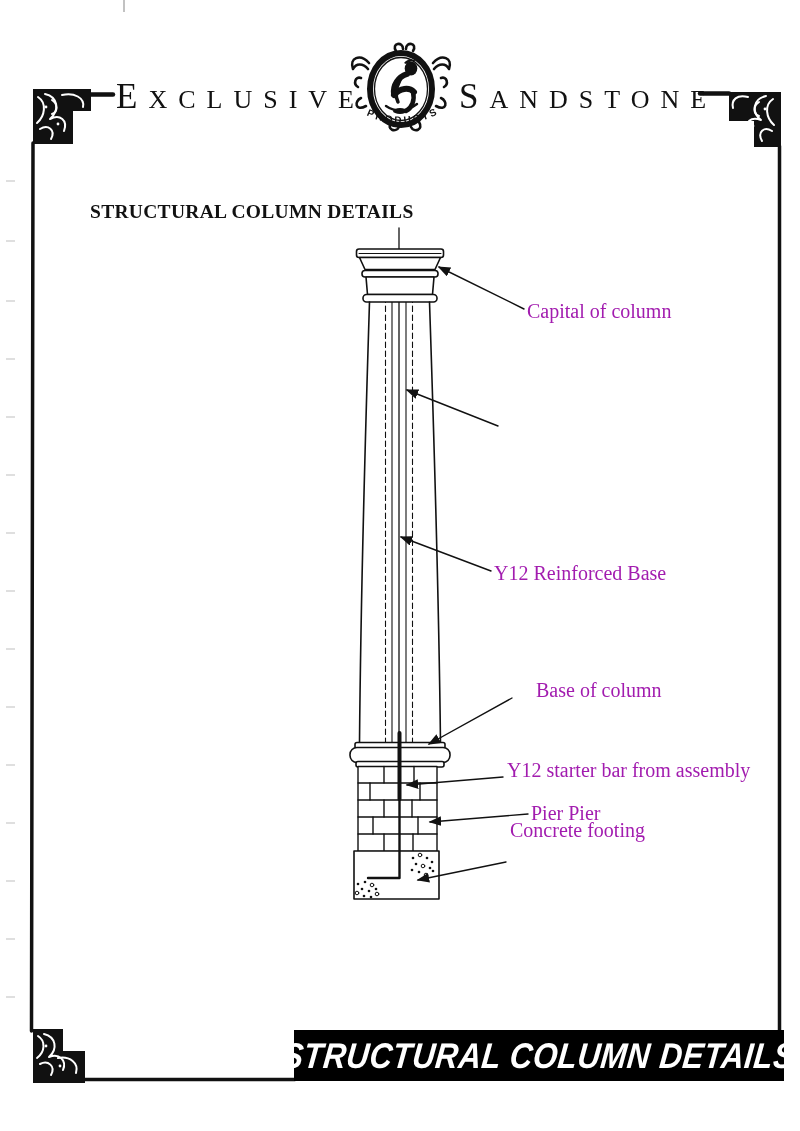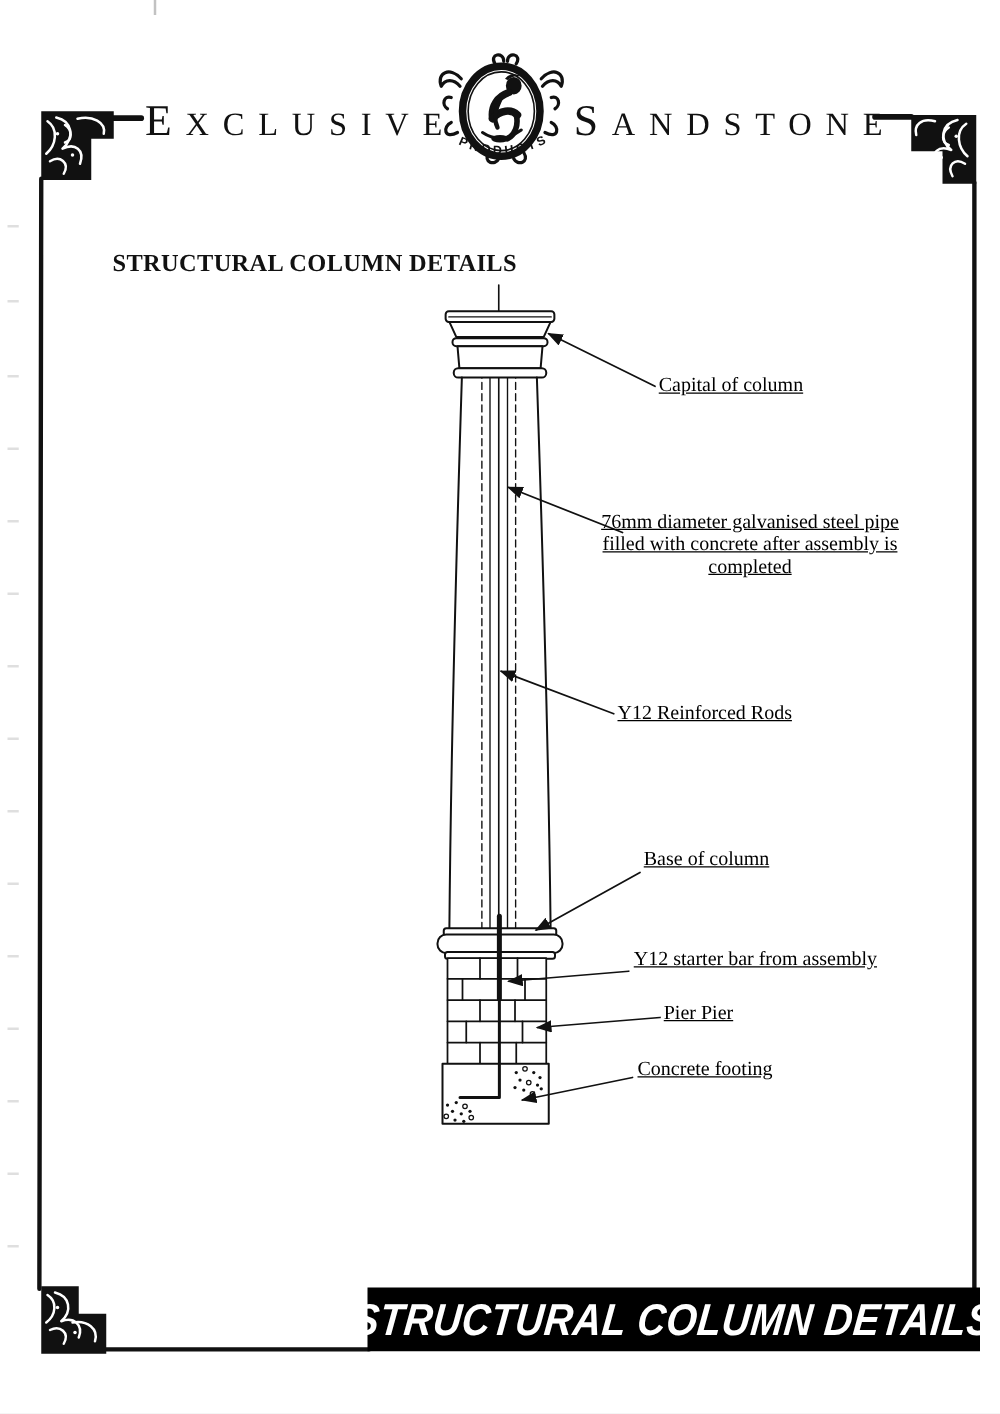--- a/index.html
+++ b/index.html
@@ -20,31 +20,30 @@
   .brand-left{left:116px;}
   .brand-right{left:459px;}
   
   .doc-title{
     position:absolute;left:90px;top:201px;
     font-size:19.5px;font-weight:bold;letter-spacing:.3px;color:#111;
     font-family:"Liberation Serif","DejaVu Serif",serif;white-space:nowrap;
   }
   
   .callout{
-    position:absolute;font-size:16px;color:#000000;white-space:nowrap;
+    position:absolute;font-size:20px;color:#a21caf;white-space:nowrap;
     font-family:"Liberation Serif","DejaVu Serif",serif;
-    text-decoration:underline;
   }
   .callout-capital{left:527px;top:300px;}
   .callout-pipe{left:462px;top:409px;width:276px;text-align:center;white-space:normal;line-height:18px;}
   .callout-rods{left:494px;top:562px;}
-  .callout-base{left:515px;top:679px;}
+  .callout-base{left:536px;top:679px;}
   .callout-starter{left:507px;top:759px;}
   .callout-brick{left:531px;top:802px;}
-  .callout-footing{left:510px;top:847px;}
+  .callout-footing{left:510px;top:819px;}
   
   .banner{
     position:absolute;left:294px;top:1030px;width:490px;height:51px;
     background:#000;display:flex;align-items:center;justify-content:center;
   }
   .banner span{
     font-family:"Liberation Sans","DejaVu Sans",sans-serif;
     font-size:33px;font-weight:bold;font-style:italic;color:#fff;
     letter-spacing:.5px;white-space:nowrap;
     transform:skewX(-6deg) scaleX(.95) scaleY(1.08);
@@ -244,26 +243,22 @@
     </g>
   </svg>
 
   <div class="brand brand-right">SANDSTONE</div>
   <div class="brand brand-left">EXCLUSIVE</div>
 
   <div class="doc-title">STRUCTURAL COLUMN DETAILS</div>
 
   <div class="callout callout-capital">Capital of column</div>
 
-  <div class="callout callout-pipe">
-    <div>76mm diameter galvanised steel pipe</div>
-    <div>filled with concrete after assembly is completed</div>
-  </div>
-
-  <div class="callout callout-rods">Y12 Reinforced Rods</div>
+
+  <div class="callout callout-rods">Y12 Reinforced Base</div>
 
   <div class="callout callout-base">Base of column</div>
 
   <div class="callout callout-starter">Y12 starter bar from assembly</div>
 
   <div class="callout callout-brick">Pier Pier</div>
 
   <div class="callout callout-footing">Concrete footing</div>
 
   <div class="banner">

